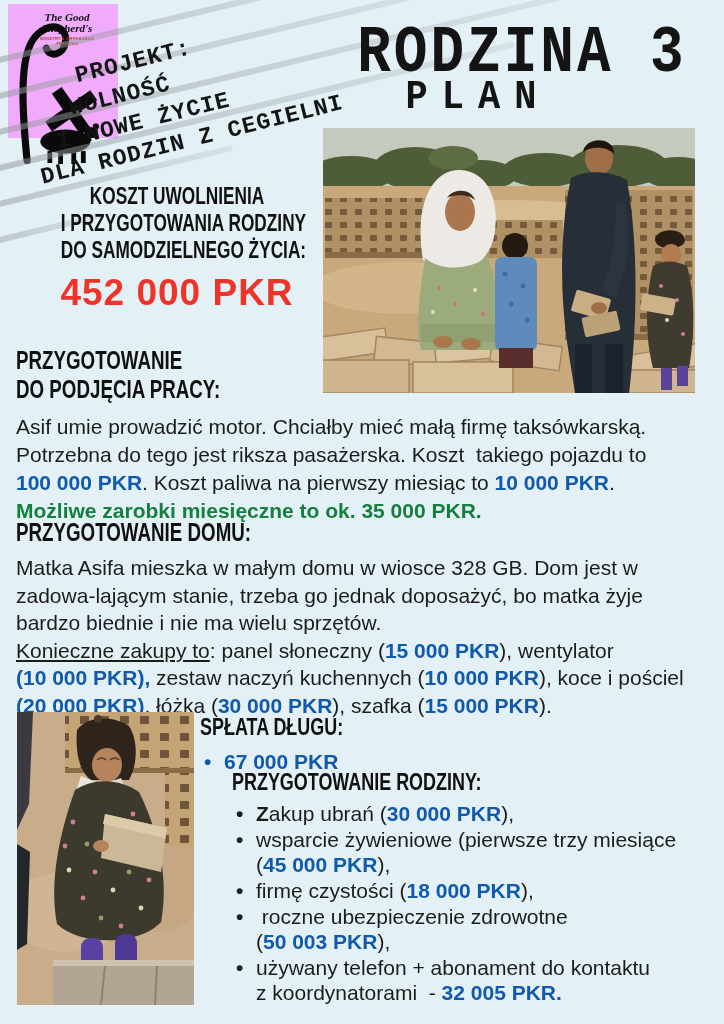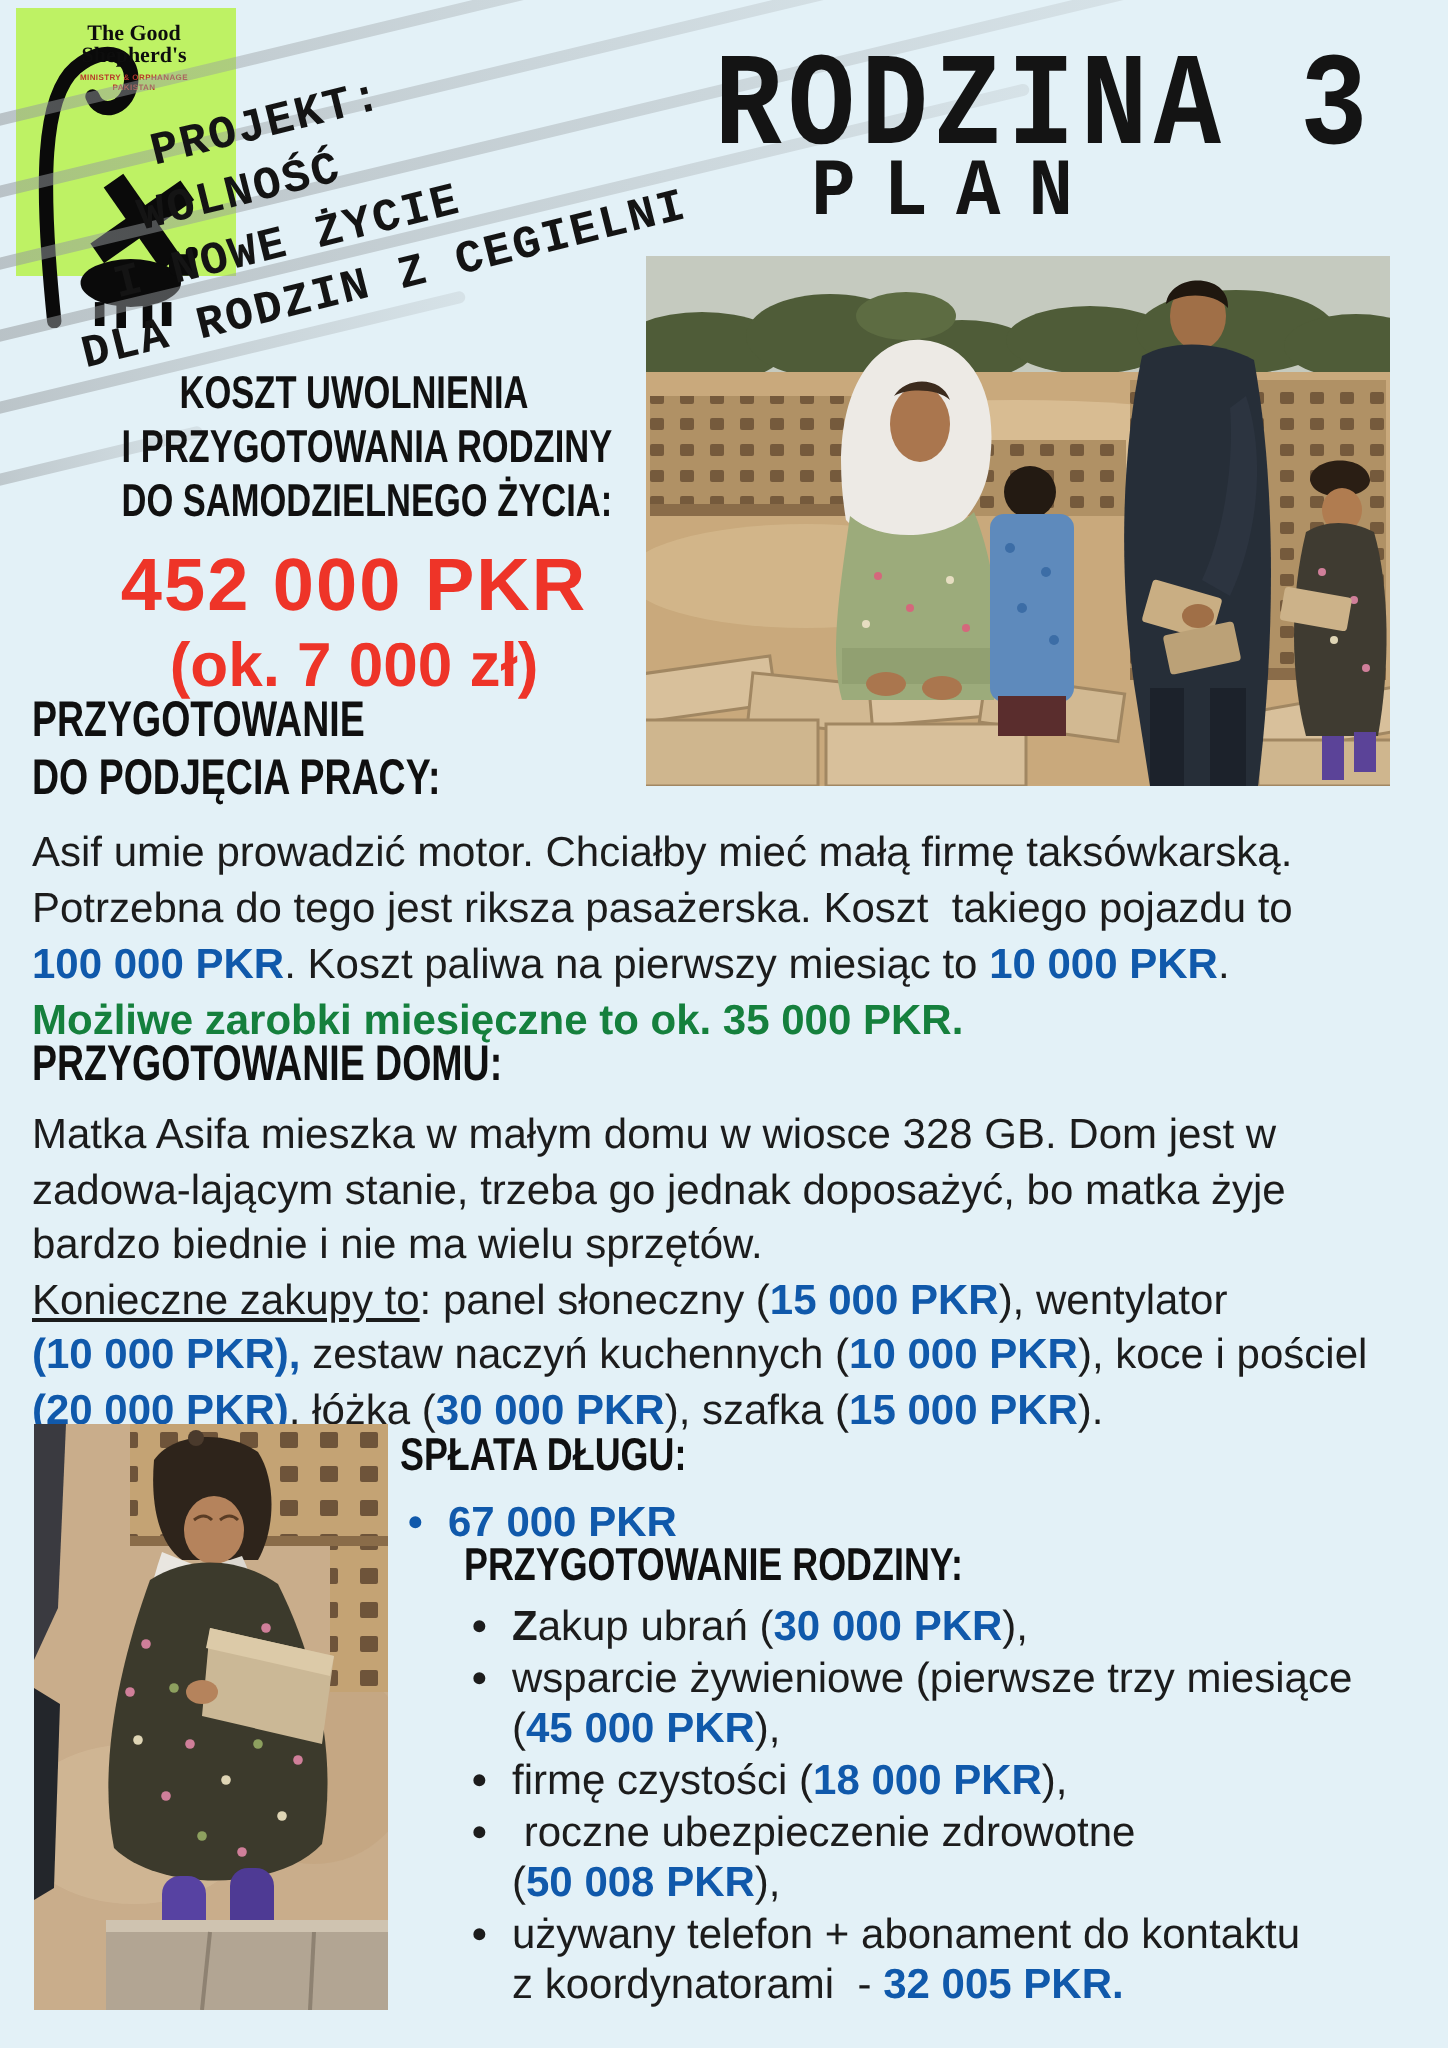--- a/index.html
+++ b/index.html
@@ -10,21 +10,21 @@
     color:#151515;
   }
   
   .stripe{
     position:absolute;height:6px;left:-30px;
     background:linear-gradient(to right,rgba(148,153,156,.55),rgba(168,173,176,.22));
     transform:rotate(-13.5deg);transform-origin:0 50%;
     border-radius:3px;pointer-events:none;
   }
   
-  .logo{position:absolute;left:8px;top:4px;width:110px;height:134px;background:#bef264;}
+  .logo{position:absolute;left:8px;top:4px;width:110px;height:134px;background:#f0abfc;font-style:italic;}
   .logo-name{position:absolute;left:28px;top:8px;width:62px;text-align:center;
     font-family:"Liberation Serif",serif;font-weight:700;font-size:11px;line-height:11px;color:#0d0d0d;}
   .logo-sub{position:absolute;left:28px;top:32px;width:62px;text-align:center;
     font-size:4px;line-height:5px;font-weight:700;color:#b93a2b;letter-spacing:.2px;}
   
   .banner{
     position:absolute;left:16px;top:76px;width:430px;
     transform:rotate(-14deg);transform-origin:0 0;
     font-family:"Liberation Mono","DejaVu Sans Mono",monospace;
     font-weight:700;font-size:23px;line-height:30px;color:#141414;letter-spacing:1px;white-space:nowrap;
@@ -119,21 +119,20 @@
 </div>
 
 <div class="title-main">RODZINA 3</div>
 <div class="title-sub">PLAN</div>
 
 <div class="cost">
   <div class="cost-line">KOSZT UWOLNIENIA</div>
   <div class="cost-line">I PRZYGOTOWANIA RODZINY</div>
   <div class="cost-line">DO SAMODZIELNEGO ŻYCIA:</div>
   <div class="cost-amount">452 000 PKR</div>
-  <div class="cost-approx">(ok. 7 000 zł)</div>
 </div>
 
 <div class="photo" style="left:323px;top:128px;width:372px;height:265px;">
   <svg viewBox="0 0 372 265" preserveAspectRatio="none">
     <defs>
       <pattern id="bh1" width="15" height="13" patternUnits="userSpaceOnUse">
         <rect width="15" height="13" fill="#b09165"></rect>
         <rect x="2" y="3" width="7" height="6" rx="1" fill="#755a3c"></rect>
       </pattern>
     </defs>
@@ -290,16 +289,16 @@
     <div class="li blue-dot"><span class="seg-blue">67 000 PKR</span></div>
   </div>
 </div>
 
 <div class="sec" style="left:212px;top:769px;width:505px;margin-left:20px;">
   <div class="h-small">PRZYGOTOWANIE RODZINY:</div>
   <div class="blist" style="margin-top:5px;">
     <div class="li"><span class="seg-bold">Z</span><span>akup ubrań (</span><span class="seg-blue">30 000 PKR</span><span>),</span></div>
     <div class="li"><span>wsparcie żywieniowe (pierwsze trzy miesiące</span><br><span>(</span><span class="seg-blue">45 000 PKR</span><span>),</span></div>
     <div class="li"><span>firmę czystości (</span><span class="seg-blue">18 000 PKR</span><span>),</span></div>
-    <div class="li"><span> roczne ubezpieczenie zdrowotne</span><br><span>(</span><span class="seg-blue">50 008 PKR</span><span>),</span></div>
+    <div class="li"><span> roczne ubezpieczenie zdrowotne</span><br><span>(</span><span class="seg-blue">50 003 PKR</span><span>),</span></div>
     <div class="li"><span>używany telefon + abonament do kontaktu</span><br><span>z koordynatorami  - </span><span class="seg-blue">32 005 PKR.</span></div>
   </div>
 </div>
 
 </body></html>

